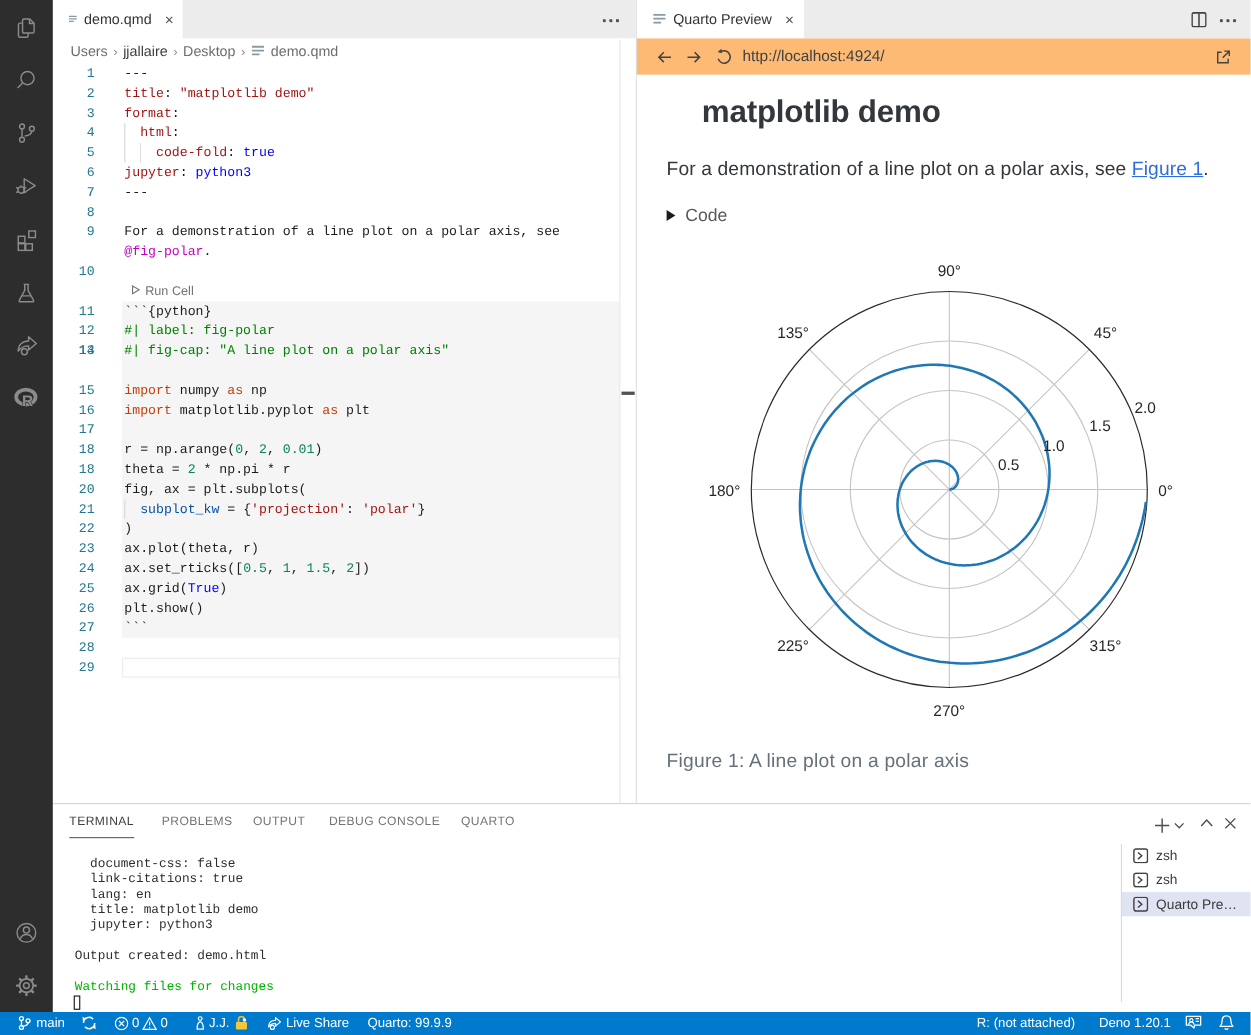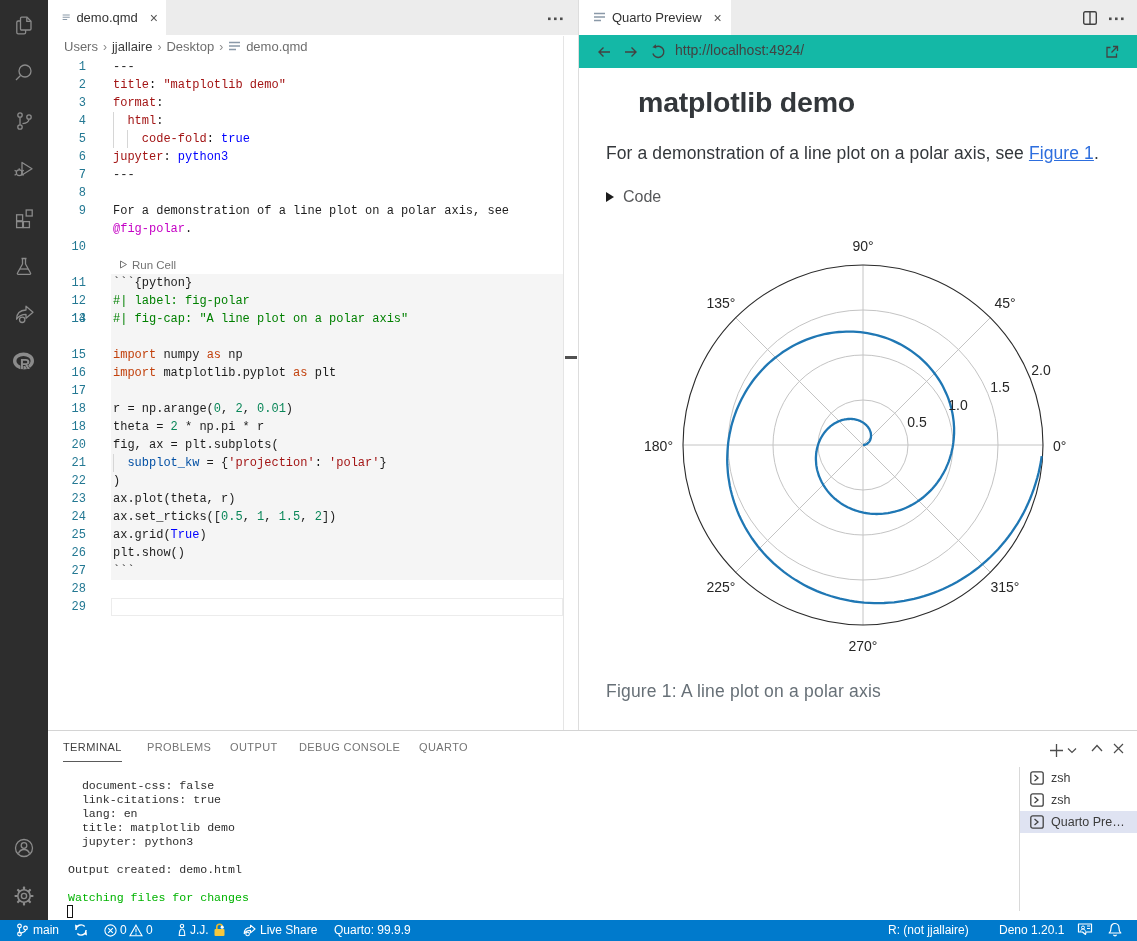--- a/index.html
+++ b/index.html
@@ -35,21 +35,21 @@
 .runcell { position:absolute; left:71px; color:#737373; font-family:"Liberation Sans",sans-serif;
   font-size:11.5px; }
 #cellbg { position:absolute; left:63px; top:274px; width:452px; height:306px; background:#f5f5f5; }
 #curline { position:absolute; left:63px; top:598px; width:452px; height:18px; border:1.5px solid #ececec; }
 #eruler { position:absolute; left:515px; top:36px; width:1px; height:694px; background:#e5e5e5; }
 #edash { position:absolute; left:517px; top:356px; width:12px; height:2.6px; background:#515151; }
 
 
 #pgroup { position:absolute; left:578px; top:0; width:559px; height:730px; background:#fff;
   border-left:1px solid #ddd; }
-.ptool { position:absolute; left:0; top:35px; right:0; height:33px; background:#14b8a6;text-align:center; }
+.ptool { position:absolute; left:0; top:35px; right:0; height:33px; background:#fdba74;text-align:center; }
 .ptool svg { position:absolute; top:9px; }
 .purl { position:absolute; left:96px; top:7px; font-size:14px; color:#424242; }
 #pcontent { position:absolute; left:0; top:68px; right:0; bottom:0; background:#fff; }
 #ph1 { position:absolute; left:27px; top:18px; font-size:28.5px; font-weight:700; color:#33373b;
   letter-spacing:-0.2px;margin-left:32px; }
 #ppara { position:absolute; left:27px; top:75px; font-size:17.5px; letter-spacing:0.1px; color:#33373b; }
 #ppara a { color:#2d6ede; text-decoration:underline; }
 #pcode { position:absolute; left:27px; top:120px; font-size:16px; color:#57585a; }
 #pcode .tri { display:inline-block; width:0; height:0; border-left:8px solid #1c1c1c;
   border-top:5px solid transparent; border-bottom:5px solid transparent; margin-right:9px; }
@@ -348,21 +348,21 @@
           <rect x="1.5" y="6" width="10" height="7" rx="1" fill="#f5c73d"></rect>
           <path d="M3.8 6 V4 a2.7 2.7 0 0 1 5.4 0" fill="none" stroke="#e8b92d" stroke-width="1.6"></path>
           <circle cx="9.2" cy="4.2" r="1.6" fill="#fff"></circle>
         </svg></div>
   <div class="it" style="left:241px"><svg width="15" height="14" viewBox="0 0 15 14">
           <path d="M9.5 4.5 L9.5 2.2 L14 6 L9.5 9.8 L9.5 7.4 C6.4 7.4 4.6 8.5 3.2 10.6 C3.2 7 5.7 4.7 9.5 4.5 Z" fill="none" stroke="#fff" stroke-width="1.1" stroke-linejoin="round"></path>
           <circle cx="6.6" cy="11" r="1.8" fill="none" stroke="#fff" stroke-width="1.1"></circle>
         </svg></div>
   <div class="it" style="left:260px">Live Share</div>
   <div class="it" style="left:334px">Quarto: 99.9.9</div>
-  <div class="it" style="left:888px">R: (not jjallaire)</div>
+  <div class="it" style="left:888px">R: (not attached)</div>
   <div class="it" style="left:999px">Deno 1.20.1</div>
   <div class="it" style="left:1077px"><svg width="16" height="15" viewBox="0 0 16 15">
           <path d="M1.5 2 H14.5 V10 H9 L8.5 12.5 L5.5 10 H1.5 Z" fill="none" stroke="#fff" stroke-width="1.2" stroke-linejoin="round"></path>
           <circle cx="6" cy="5.5" r="1.5" fill="none" stroke="#fff" stroke-width="1"></circle>
           <path d="M3.5 9.5 c0.4-1.8 1.3-2.5 2.5-2.5 s2.1 0.7 2.5 2.5" fill="none" stroke="#fff" stroke-width="1"></path>
           <path d="M10 4 h3 M10 6.5 h3" stroke="#fff" stroke-width="1"></path>
         </svg></div>
   <div class="it" style="left:1108px"><svg width="14" height="15" viewBox="0 0 14 15">
           <path d="M7 1.5 c-2.6 0 -4 2 -4 4.5 c0 3 -1.2 4.5 -1.8 5 H12.8 c-0.6 -0.5 -1.8 -2 -1.8 -5 c0 -2.5 -1.4 -4.5 -4 -4.5 Z" fill="none" stroke="#fff" stroke-width="1.2" stroke-linejoin="round"></path>
           <path d="M5.5 12.8 a1.6 1.6 0 0 0 3 0" fill="none" stroke="#fff" stroke-width="1.2"></path>

